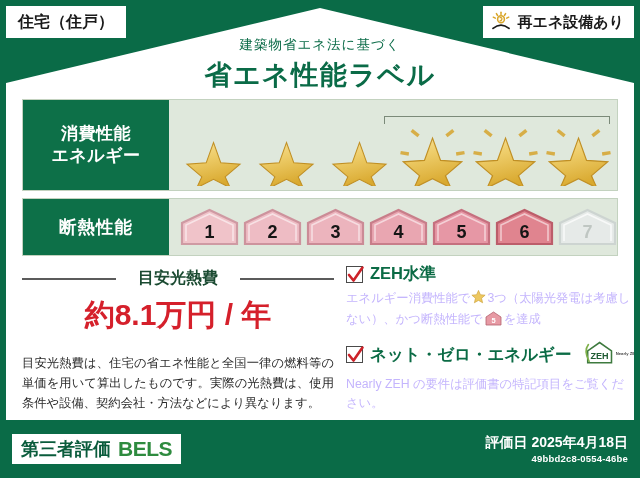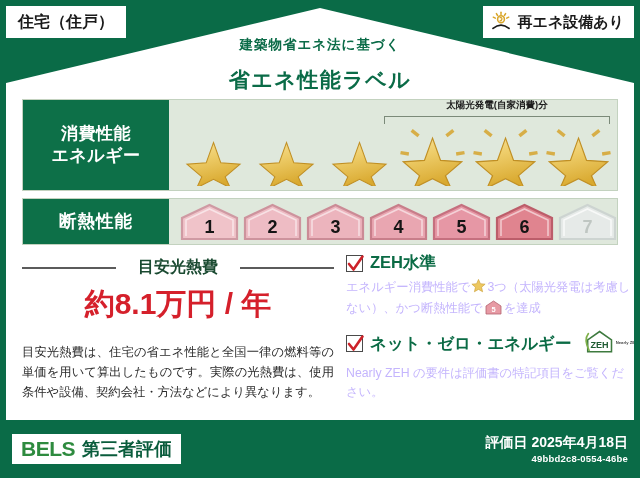--- a/index.html
+++ b/index.html
@@ -49,26 +49,26 @@
     background: #ffffff;
     clip-path: polygon(0% 100%, 0% 18.2%, 50% 0%, 100% 18.2%, 100% 100%);
   }
 
   #title-block {
     position: absolute;
     left: 0; top: 36px; width: 640px;
     text-align: center;
   }
   #title-sub {
-    font-size: 13.5px; font-weight: bold; color: #0a6b47;
+    font-size: 13.5px; font-weight: normal; color: #0a6b47;
     letter-spacing: 1px;
   }
   #title-main {
-    font-size: 21px; font-weight: bold; color: #0a6b47;
-    letter-spacing: 1.5px; margin-top: 12px;
+    font-size: 27px; font-weight: bold; color: #0a6b47;
+    letter-spacing: 1.5px; margin-top: 3px;
   }
 
   
   #content {
     position: absolute;
     left: 22px; top: 99px; width: 596px;
   }
 
   
   .perf-row {
@@ -83,21 +83,21 @@
     color: #ffffff;
     font-weight: bold;
     display: flex; flex-direction: column;
     align-items: center; justify-content: center;
     line-height: 1.28;
     flex: 0 0 146px;
     text-align: center;
   }
   #row-energy { height: 92px; }
   #row-energy .perf-label { font-size: 17px; letter-spacing: 0.5px; }
-  #row-insulation { height: 47px; }
+  #row-insulation { height: 58px; }
   #row-insulation .perf-label { font-size: 17.5px; letter-spacing: 1px; }
 
   .perf-body { flex: 1 1 auto; position: relative; }
 
   
   #stars-wrap {
     position: absolute; left: 8px; right: 6px; bottom: 4px; top: 22px;
     display: flex; align-items: flex-end; justify-content: flex-start;
   }
   .star-cell {
@@ -264,21 +264,20 @@
 
   <div id="content">
 
     <div class="perf-row" id="row-energy">
       <div class="perf-label">
         <span>消費性能</span>
         <span>エネルギー</span>
       </div>
       <div class="perf-body">
         <div id="solar-bracket"></div>
-        <div id="solar-bracket-label">太陽光発電(自家消費)分</div>
         <div id="stars-wrap">
             <div class="star-cell">
               <svg width="71" height="58" viewBox="0 0 100 92">
                 <defs>
                   <linearGradient id="sg0" x1="0" y1="0" x2="0.3" y2="1">
                     <stop offset="0%" stop-color="#f6e09a"></stop>
                     <stop offset="40%" stop-color="#eecd6a"></stop>
                     <stop offset="100%" stop-color="#d9a92f"></stop>
                   </linearGradient>
                 </defs>
@@ -478,22 +477,22 @@
           </div>
           <div class="zeh-desc">Nearly ZEH の要件は評価書の特記項目をご覧ください。</div>
         </div>
 
       </div>
     </div>
   </div>
 
   <div id="footer">
     <div id="bels-plate">
+      <span id="bels-third">第三者評価</span>
       <span id="bels-mark">BELS</span>
-      <span id="bels-third">第三者評価</span>
     </div>
     <div id="footer-eval">
       <div id="eval-date">評価日 2025年4月18日</div>
       <div id="eval-id">49bbd2c8-0554-46be</div>
     </div>
   </div>
 
 </div>
 
 </body></html>

